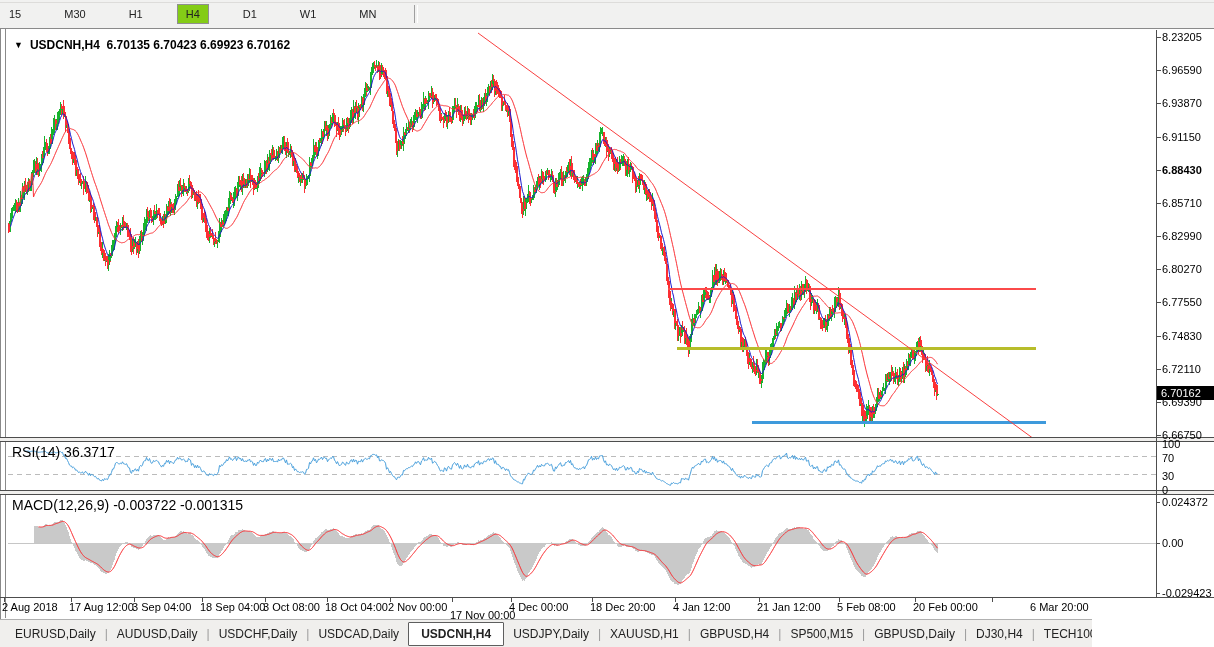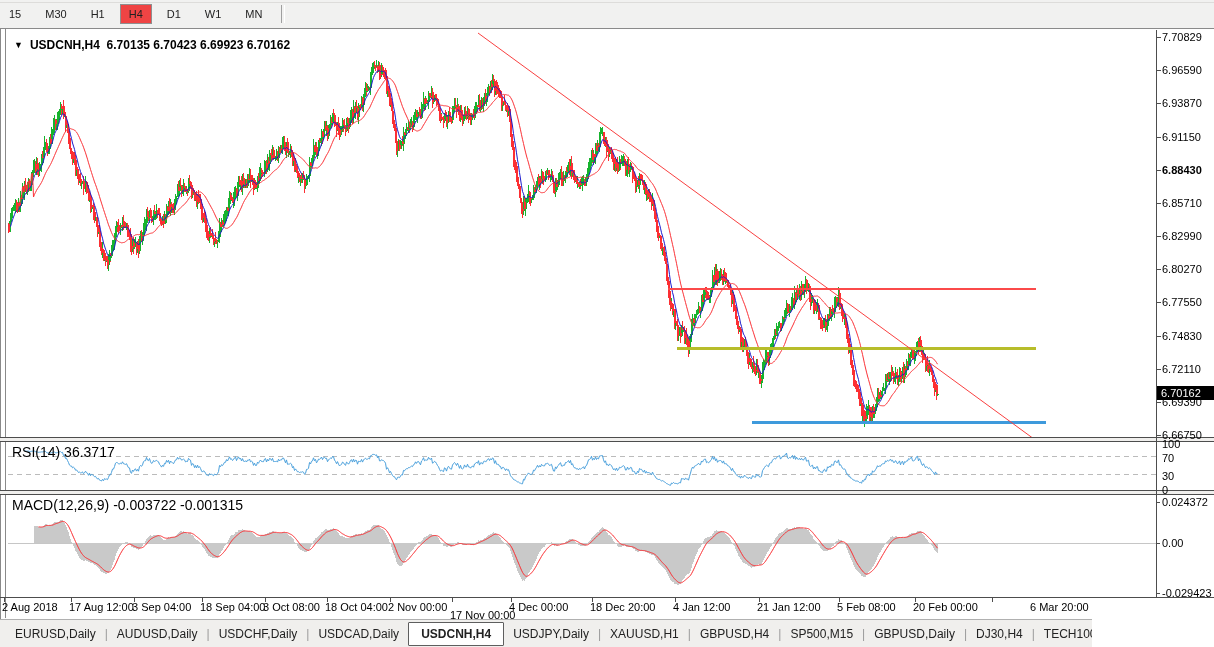--- a/index.html
+++ b/index.html
@@ -1,24 +1,24 @@
 <!DOCTYPE html>
 <html><head>
 <meta charset="utf-8">
 <style>
   html,body{margin:0;padding:0}
   body{width:1214px;height:647px;background:#fff;font-family:"Liberation Sans",sans-serif;
        overflow:hidden;position:relative;-webkit-font-smoothing:none}
   .abs{position:absolute}
   
   #toolbar{left:0;top:0;width:1214px;height:28px;background:#f1f1f0;border-bottom:1px solid #8a8a8a;
-           display:flex;align-items:center;}
+           display:flex;align-items:center;gap:19px;}
   #toolbar .topline{position:absolute;left:0;top:2px;width:1214px;height:1px;background:#dddcda}
   .tf-btn{margin-left:6px;padding:3px 8px;font-size:11px;color:#222;border:1px solid transparent;cursor:default}
-  .tf-btn.active{background:#ef4444;border:1px solid #8f8f8f}
+  .tf-btn.active{background:#84cc16;border:1px solid #8f8f8f}
   .tb-sep{width:2px;height:18px;margin-left:10px;border-left:1px solid #9f9f9f;border-right:1px solid #fff}
   
   .vline,.hline-div{background:#8a8a8a}
   .panel-line{background:#4d4d4d}
   
   .axis-label{position:absolute;font-size:11px;color:#000;white-space:nowrap;line-height:12px}
   .ind-label{position:absolute;font-size:14px;color:#000;white-space:nowrap}
   #chart-title{position:absolute;left:14px;top:38px;font-size:12px;font-weight:bold;color:#000;white-space:nowrap}
   #chart-title .tri{font-size:9px;margin-right:7px;position:relative;top:-1px}
   #price-tag{position:absolute;left:1157px;top:383px;width:56px;height:14px;background:#000;color:#fff;
@@ -111,21 +111,21 @@
     <span class="tab-sep">|</span>
     <div class="tab">TECH100,H1</div>
     <span class="tab-sep">|</span>
     <div class="tab">UKC</div>
     <div class="tab-arrows">
       <span class="tab-arrow" style="color: rgb(136, 136, 136);">◂</span>
       <span class="tab-arrow" style="color: rgb(17, 17, 17);">▸</span>
     </div>
   </div>
 
-<div class="axis-label" style="left: 1162px; top: 31px; z-index: 4;">7.70829</div>
+<div class="axis-label" style="left: 1162px; top: 31px; z-index: 4;">8.23205</div>
 <div style="position: absolute; left: 1156px; top: 37px; width: 5px; height: 1px; background: rgb(77, 77, 77); z-index: 4;"></div>
 <div class="axis-label" style="left: 1162px; top: 64.1667px; z-index: 4;">6.96590</div>
 <div style="position: absolute; left: 1156px; top: 70px; width: 5px; height: 1px; background: rgb(77, 77, 77); z-index: 4;"></div>
 <div class="axis-label" style="left: 1162px; top: 97.3333px; z-index: 4;">6.93870</div>
 <div style="position: absolute; left: 1156px; top: 103px; width: 5px; height: 1px; background: rgb(77, 77, 77); z-index: 4;"></div>
 <div class="axis-label" style="left: 1162px; top: 130.5px; z-index: 4;">6.91150</div>
 <div style="position: absolute; left: 1156px; top: 137px; width: 5px; height: 1px; background: rgb(77, 77, 77); z-index: 4;"></div>
 <div class="axis-label" style="left: 1162px; top: 163.667px; z-index: 4; font-weight: bold;">6.88430</div>
 <div style="position: absolute; left: 1156px; top: 170px; width: 5px; height: 1px; background: rgb(77, 77, 77); z-index: 4;"></div>
 <div class="axis-label" style="left: 1162px; top: 196.833px; z-index: 4;">6.85710</div>

